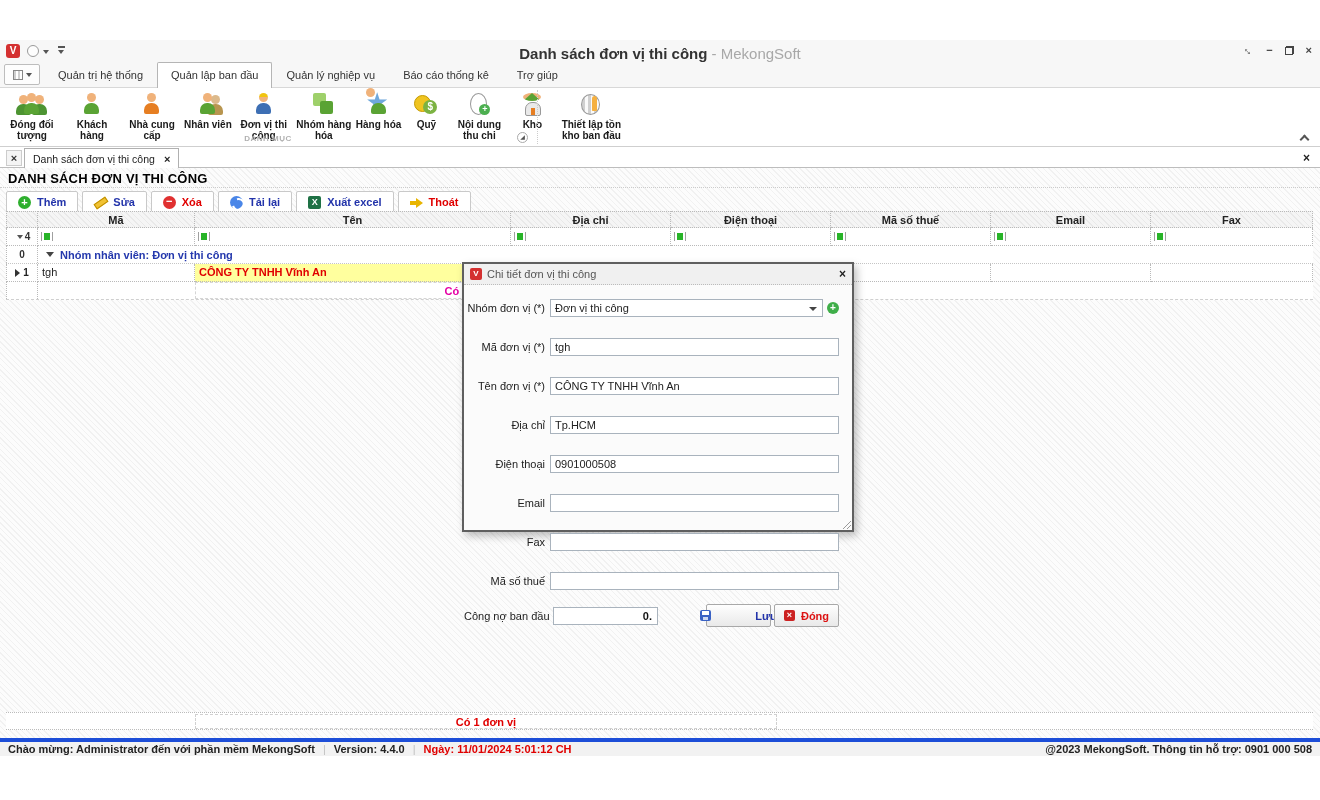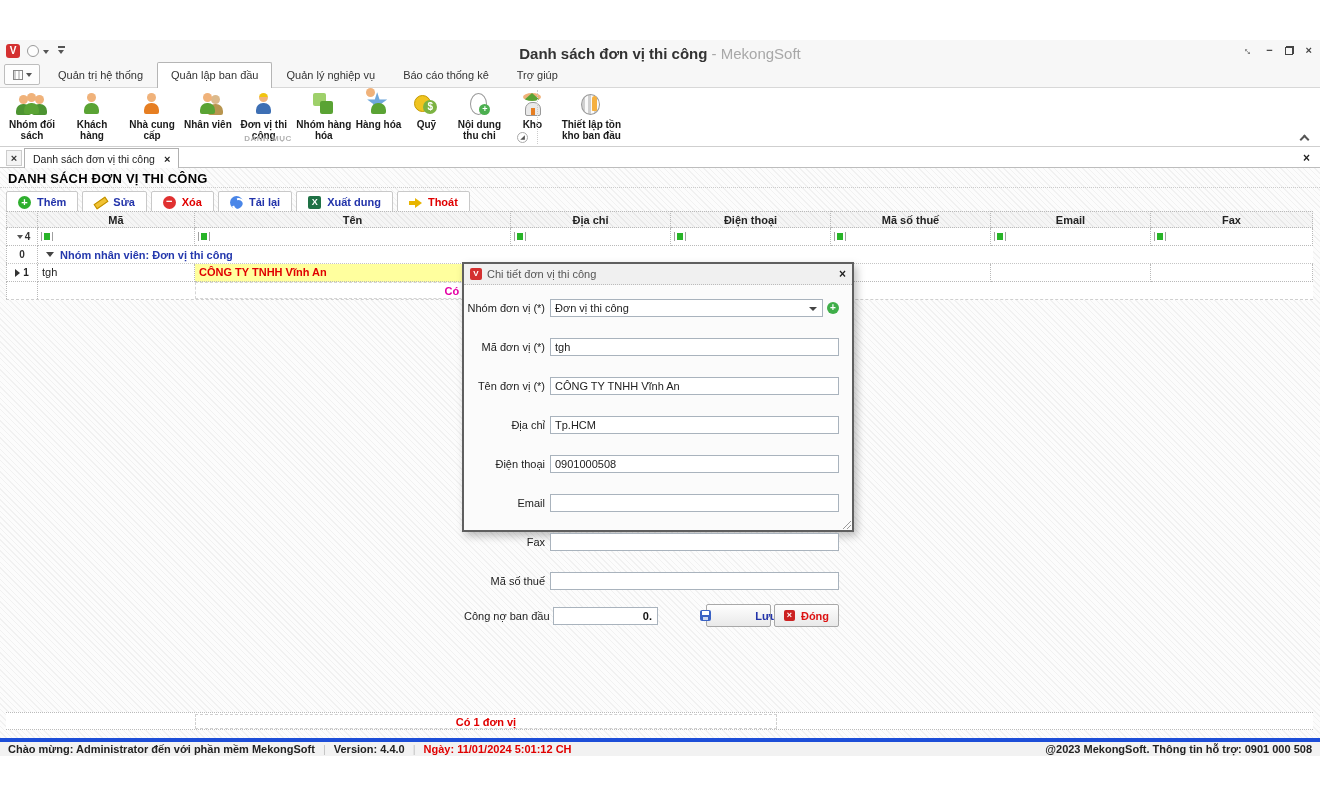--- a/index.html
+++ b/index.html
@@ -239,21 +239,21 @@
 
         <div class="rtab">Trợ giúp</div>
       </div>
   </div>
 
   <div class="ribbon-body">
     <div class="ritems">
 
         <div class="ritem">
           <span class="rico person i-objgroup"></span>
-          <span class="rlabel">Nhóm đối sách</span>
+          <span class="rlabel">Đóng đối tượng</span>
         </div>
 
         <div class="ritem">
           <span class="rico person i-khach"></span>
           <span class="rlabel">Khách hàng</span>
         </div>
 
         <div class="ritem">
           <span class="rico person i-ncc"></span>
           <span class="rlabel">Nhà cung cấp</span>
@@ -335,21 +335,21 @@
           <span>Xóa</span>
         </div>
 
         <div class="abtn blue">
           <span class="bico b-reload"></span>
           <span>Tải lại</span>
         </div>
 
         <div class="abtn blue">
           <span class="bico b-excel"></span>
-          <span>Xuất dung</span>
+          <span>Xuất excel</span>
         </div>
 
         <div class="abtn red">
           <span class="bico b-exit"></span>
           <span>Thoát</span>
         </div>
       </div>
 
     <div class="grid">
       <div class="grow gh">

